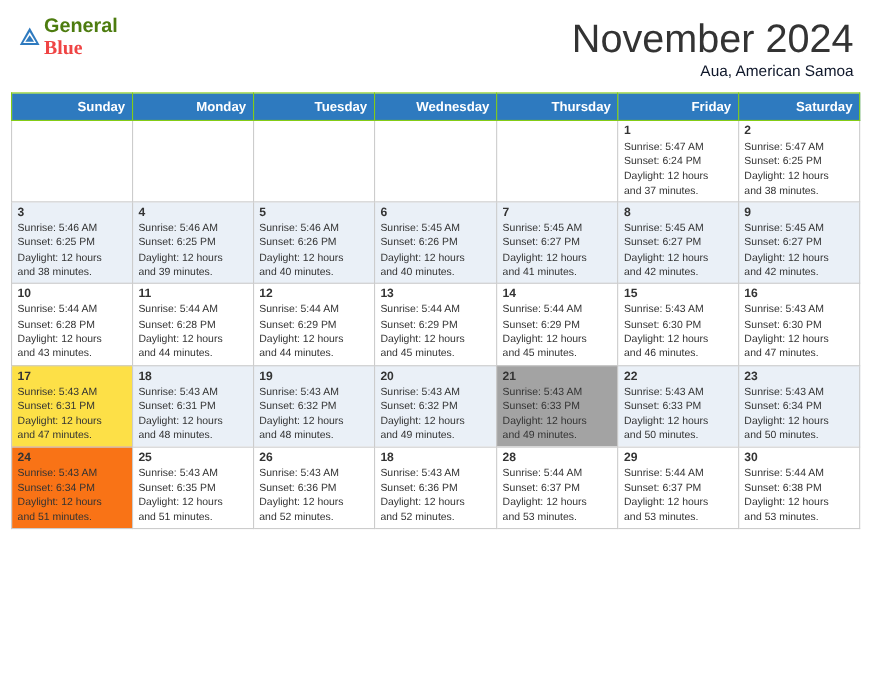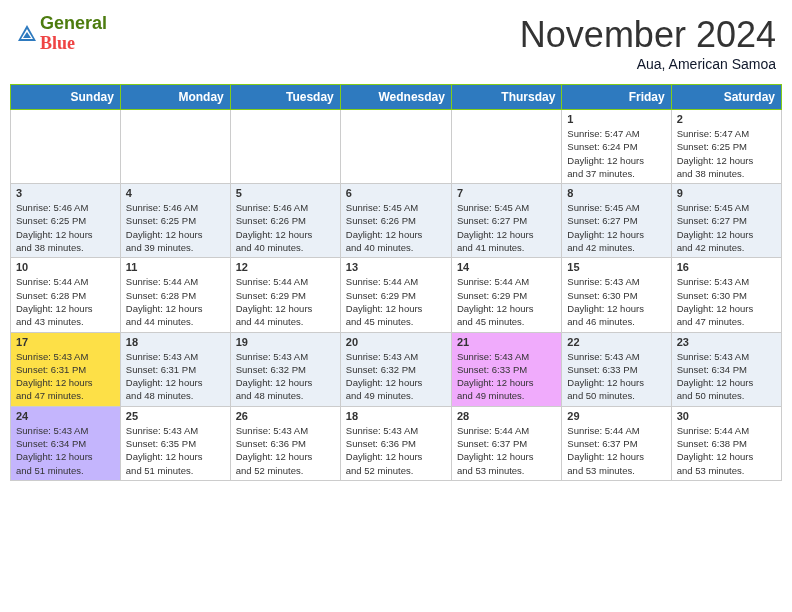--- a/index.html
+++ b/index.html
@@ -207,35 +207,35 @@
           <div class="day-info"><span>Sunrise: 5:43 AM</span><br><span>Sunset: 6:31 PM</span><br><span>Daylight: 12 hours</span><br><span>and 48 minutes.</span></div>
         </td>
         <td style="background: rgb(234, 240, 247);">
           <span class="day-num">19</span>
           <div class="day-info"><span>Sunrise: 5:43 AM</span><br><span>Sunset: 6:32 PM</span><br><span>Daylight: 12 hours</span><br><span>and 48 minutes.</span></div>
         </td>
         <td style="background: rgb(234, 240, 247);">
           <span class="day-num">20</span>
           <div class="day-info"><span>Sunrise: 5:43 AM</span><br><span>Sunset: 6:32 PM</span><br><span>Daylight: 12 hours</span><br><span>and 49 minutes.</span></div>
         </td>
-        <td style="background: #f0abfc; margin-top: 20px;">
+        <td style="background: #a3a3a3; margin-top: 20px;">
           <span class="day-num">21</span>
           <div class="day-info"><span>Sunrise: 5:43 AM</span><br><span>Sunset: 6:33 PM</span><br><span>Daylight: 12 hours</span><br><span>and 49 minutes.</span></div>
         </td>
         <td style="background: rgb(234, 240, 247);">
           <span class="day-num">22</span>
           <div class="day-info"><span>Sunrise: 5:43 AM</span><br><span>Sunset: 6:33 PM</span><br><span>Daylight: 12 hours</span><br><span>and 50 minutes.</span></div>
         </td>
         <td style="background: rgb(234, 240, 247);">
           <span class="day-num">23</span>
           <div class="day-info"><span>Sunrise: 5:43 AM</span><br><span>Sunset: 6:34 PM</span><br><span>Daylight: 12 hours</span><br><span>and 50 minutes.</span></div>
         </td>
       </tr>
       <tr>
-        <td style="background: #c4b5fd;">
+        <td style="background: #f97316;">
           <span class="day-num">24</span>
           <div class="day-info"><span>Sunrise: 5:43 AM</span><br><span>Sunset: 6:34 PM</span><br><span>Daylight: 12 hours</span><br><span>and 51 minutes.</span></div>
         </td>
         <td style="background: rgb(255, 255, 255);">
           <span class="day-num">25</span>
           <div class="day-info"><span>Sunrise: 5:43 AM</span><br><span>Sunset: 6:35 PM</span><br><span>Daylight: 12 hours</span><br><span>and 51 minutes.</span></div>
         </td>
         <td style="background: rgb(255, 255, 255);">
           <span class="day-num">26</span>
           <div class="day-info"><span>Sunrise: 5:43 AM</span><br><span>Sunset: 6:36 PM</span><br><span>Daylight: 12 hours</span><br><span>and 52 minutes.</span></div>

